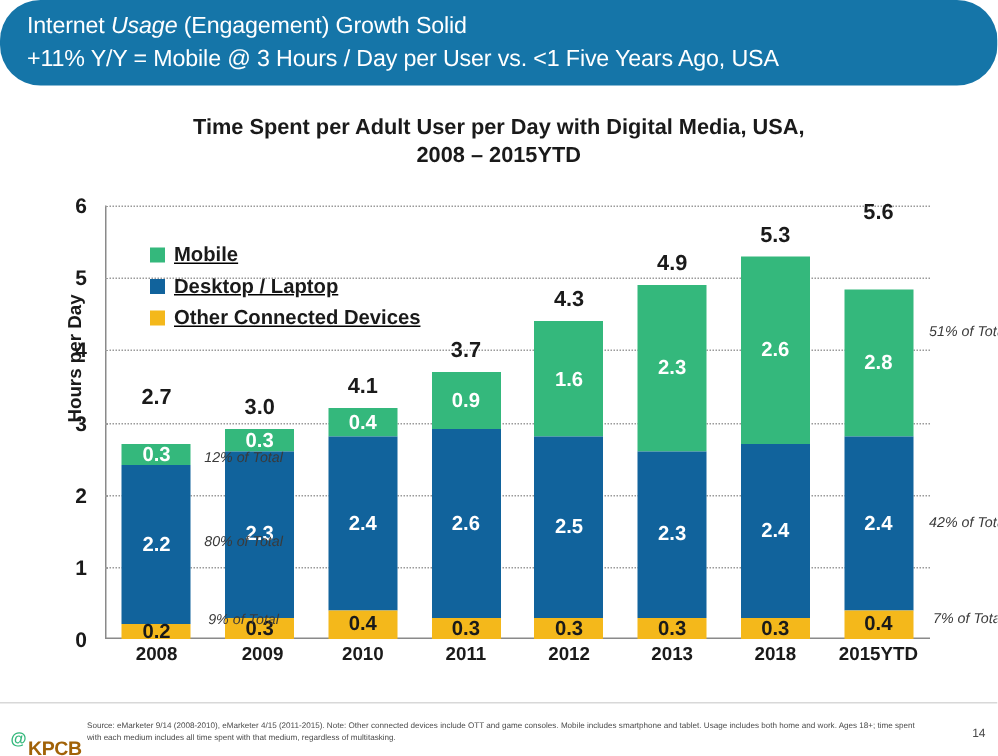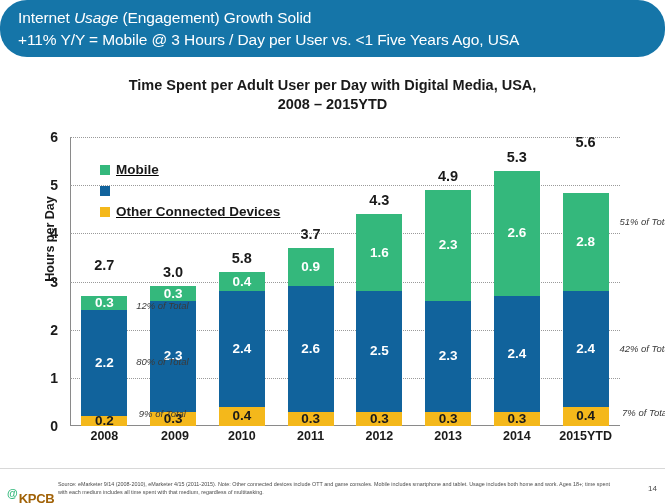--- a/index.html
+++ b/index.html
@@ -246,20 +246,21 @@
 <div id="plot">
   <div class="axis-baseline"></div>
 
   <div id="legend">
     <div class="legend-row">
       <span class="legend-swatch" style="background:#34b87c"></span>
       <span class="legend-label">Mobile</span>
     </div>
     <div class="legend-row">
       <span class="legend-swatch" style="background:#11639c"></span>
+      <span class="legend-label">Desktop / Laptop</span>
     </div>
     <div class="legend-row">
       <span class="legend-swatch" style="background:#f4b81b"></span>
       <span class="legend-label">Other Connected Devices</span>
     </div>
   </div>
 <div class="y-tick-label" style="left: -32px; top: 281px;">0</div>
     <div class="gridline" style="top: 240.833px;"></div>
     <div class="y-tick-label" style="left: -32px; top: 232.833px;">1</div>
     <div class="gridline" style="top: 192.667px;"></div>
@@ -302,21 +303,21 @@
       <div class="seg seg-mobile" style="height: 19.2667px;">
         <span>0.4</span>
       </div>
       <div class="seg seg-desktop" style="height: 115.6px;">
         <span>2.4</span>
       </div>
       <div class="seg seg-other" style="height: 19.2667px;">
         <span>0.4</span>
       </div>
     </div>
-    <div class="bar-total" style="left: 136.875px; top: 112.867px;">5.8</div>
+    <div class="bar-total" style="left: 136.875px; top: 112.867px;">4.1</div>
     <div class="x-label" style="left: 148.875px;">2010</div>
     <div class="bar-group" style="left: 217.625px;">
       <div class="seg seg-mobile" style="height: 38.5333px;">
         <span>0.9</span>
       </div>
       <div class="seg seg-desktop" style="height: 125.233px;">
         <span>2.6</span>
       </div>
       <div class="seg seg-other" style="height: 14.45px;">
         <span>0.3</span>
@@ -355,21 +356,21 @@
         <span>2.6</span>
       </div>
       <div class="seg seg-desktop" style="height: 115.6px;">
         <span>2.4</span>
       </div>
       <div class="seg seg-other" style="height: 14.45px;">
         <span>0.3</span>
       </div>
     </div>
     <div class="bar-total" style="left: 411.875px; top: 11.7167px;">5.3</div>
-    <div class="x-label" style="left: 423.875px;">2014</div>
+    <div class="x-label" style="left: 423.875px;">2018</div>
     <div class="bar-group" style="left: 492.625px;">
       <div class="seg seg-mobile" style="height: 98px;">
         <span>2.8</span>
       </div>
       <div class="seg seg-desktop" style="height: 115.6px;">
         <span>2.4</span>
       </div>
       <div class="seg seg-other" style="height: 19.2667px;">
         <span>0.4</span>
       </div>

